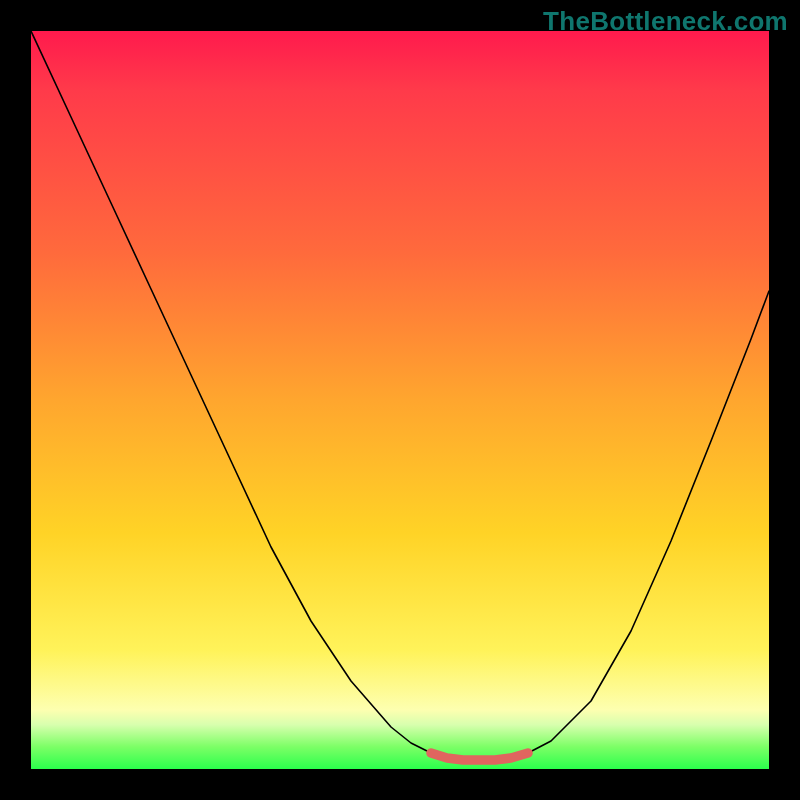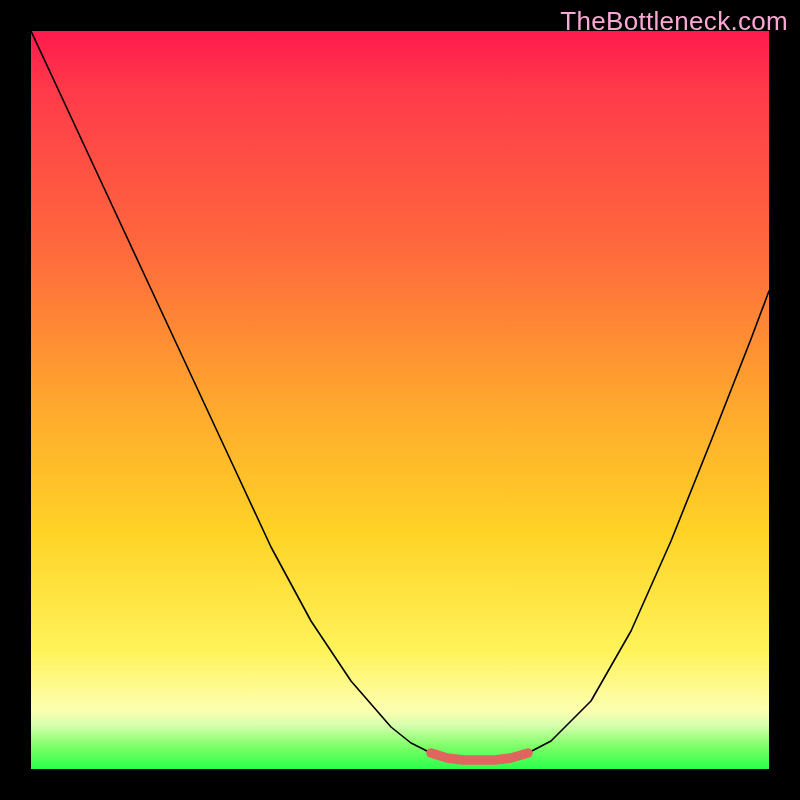--- a/index.html
+++ b/index.html
@@ -13,24 +13,24 @@
   .frame {
     position: relative;
     width: 800px;
     height: 800px;
     background: #000;
   }
   .watermark {
     position: absolute;
     top: 6px;
     right: 12px;
-    color: #f9a8d4;
+    color: #0f766e;
     font-family: Arial, Helvetica, sans-serif;
     font-size: 26px;
-    font-weight: 400;
+    font-weight: 700;
     letter-spacing: 0.3px;
     user-select: none;
     pointer-events: none;
   }
   .plot-area {
     position: absolute;
     left: 31px;
     top: 31px;
     width: 738px;
     height: 738px;

